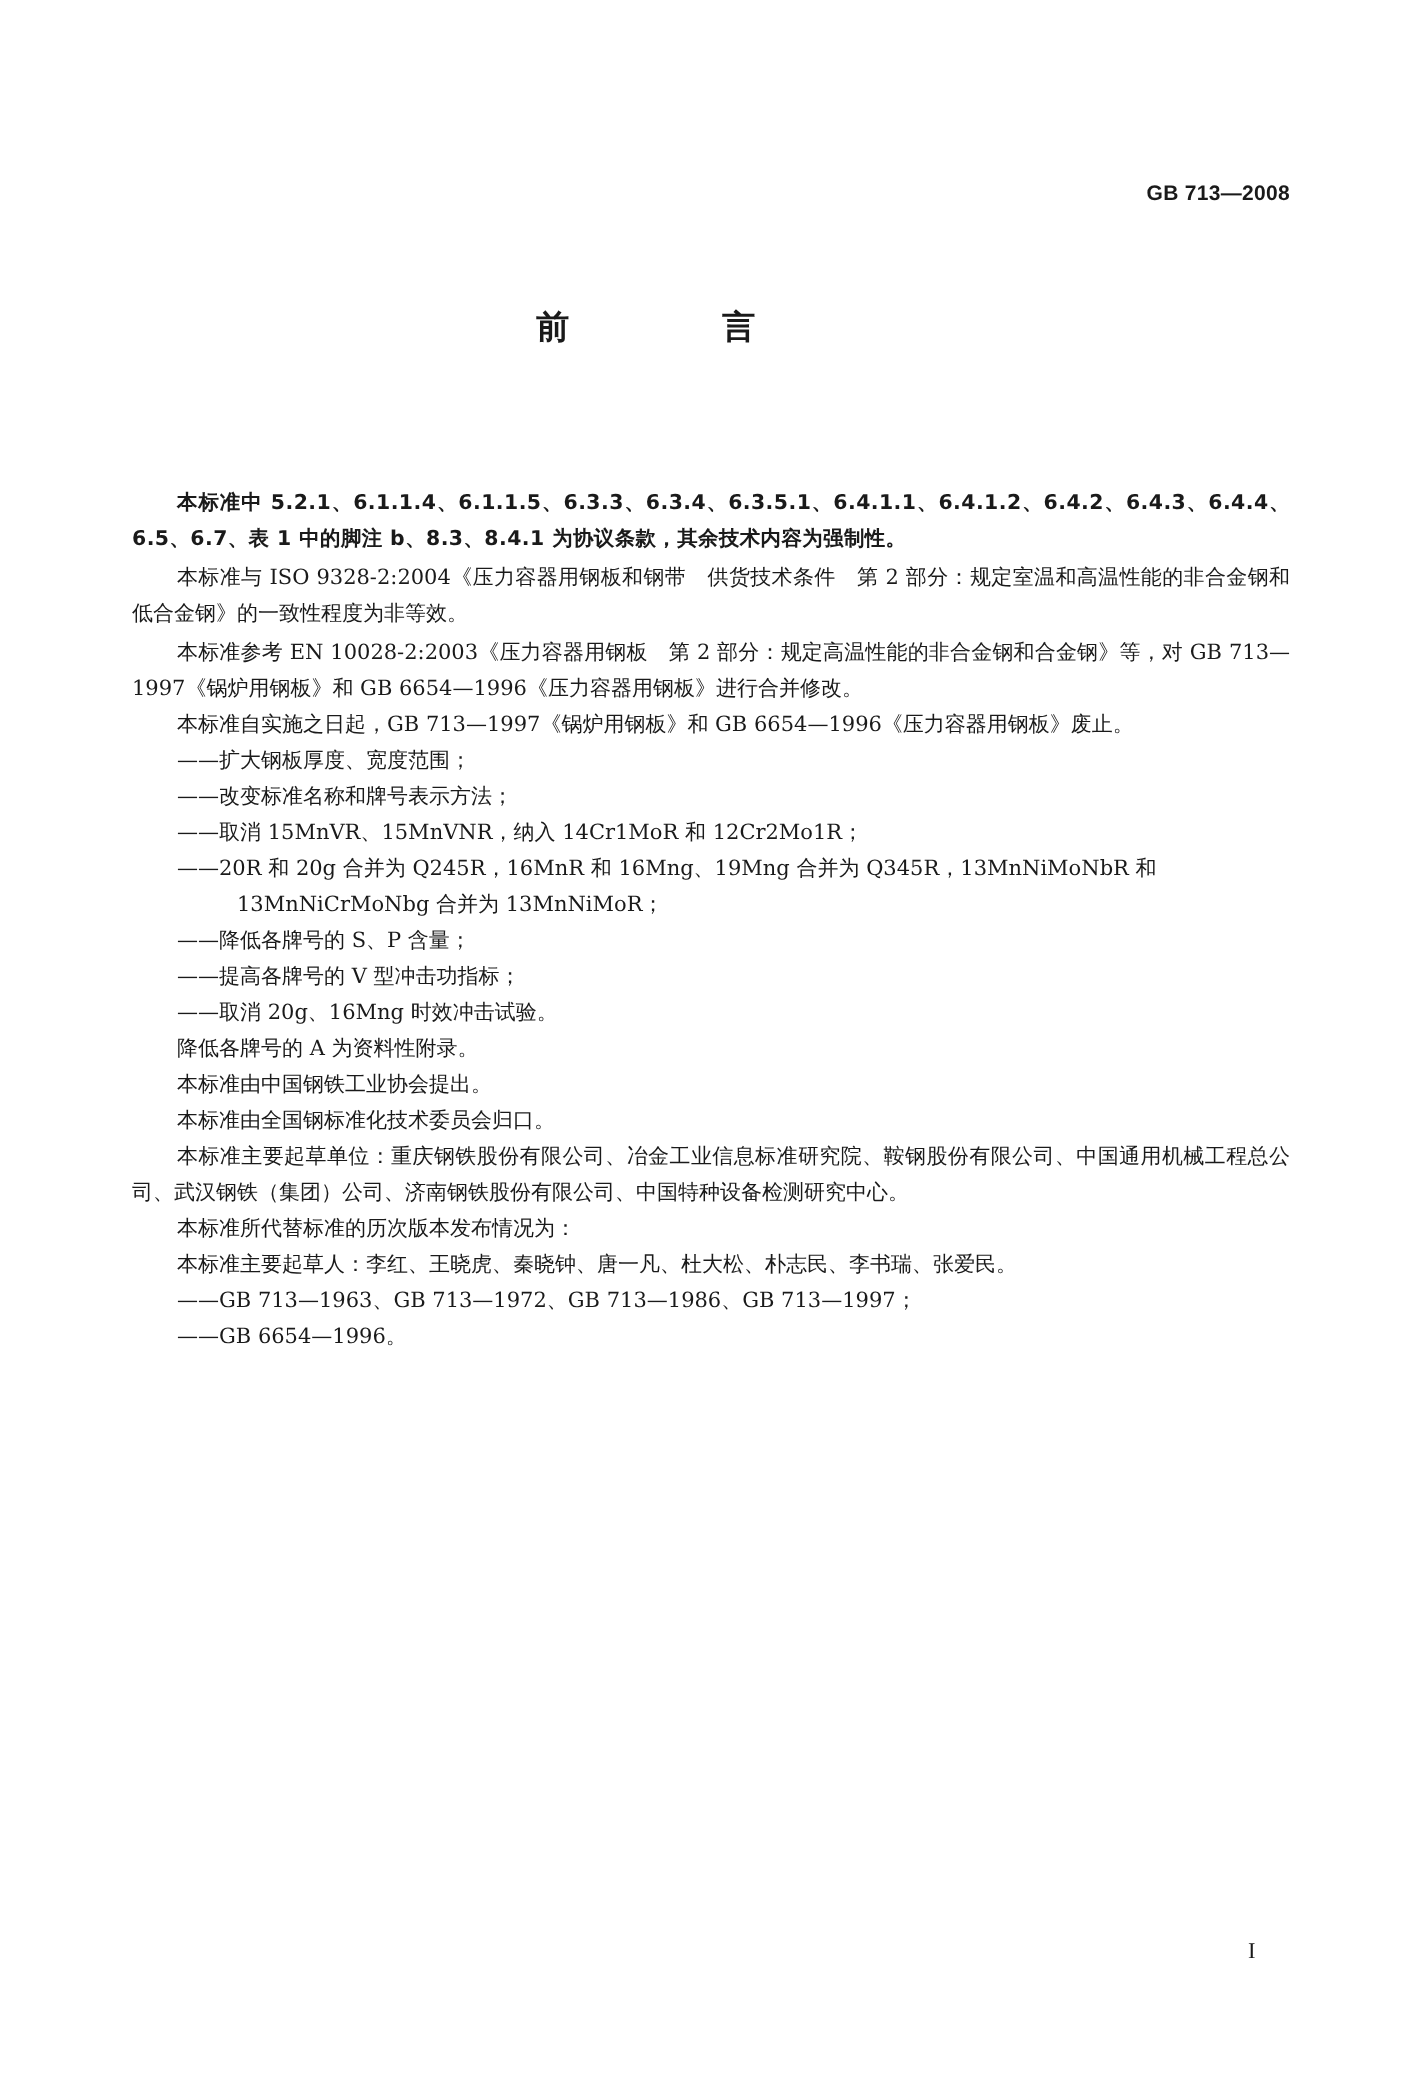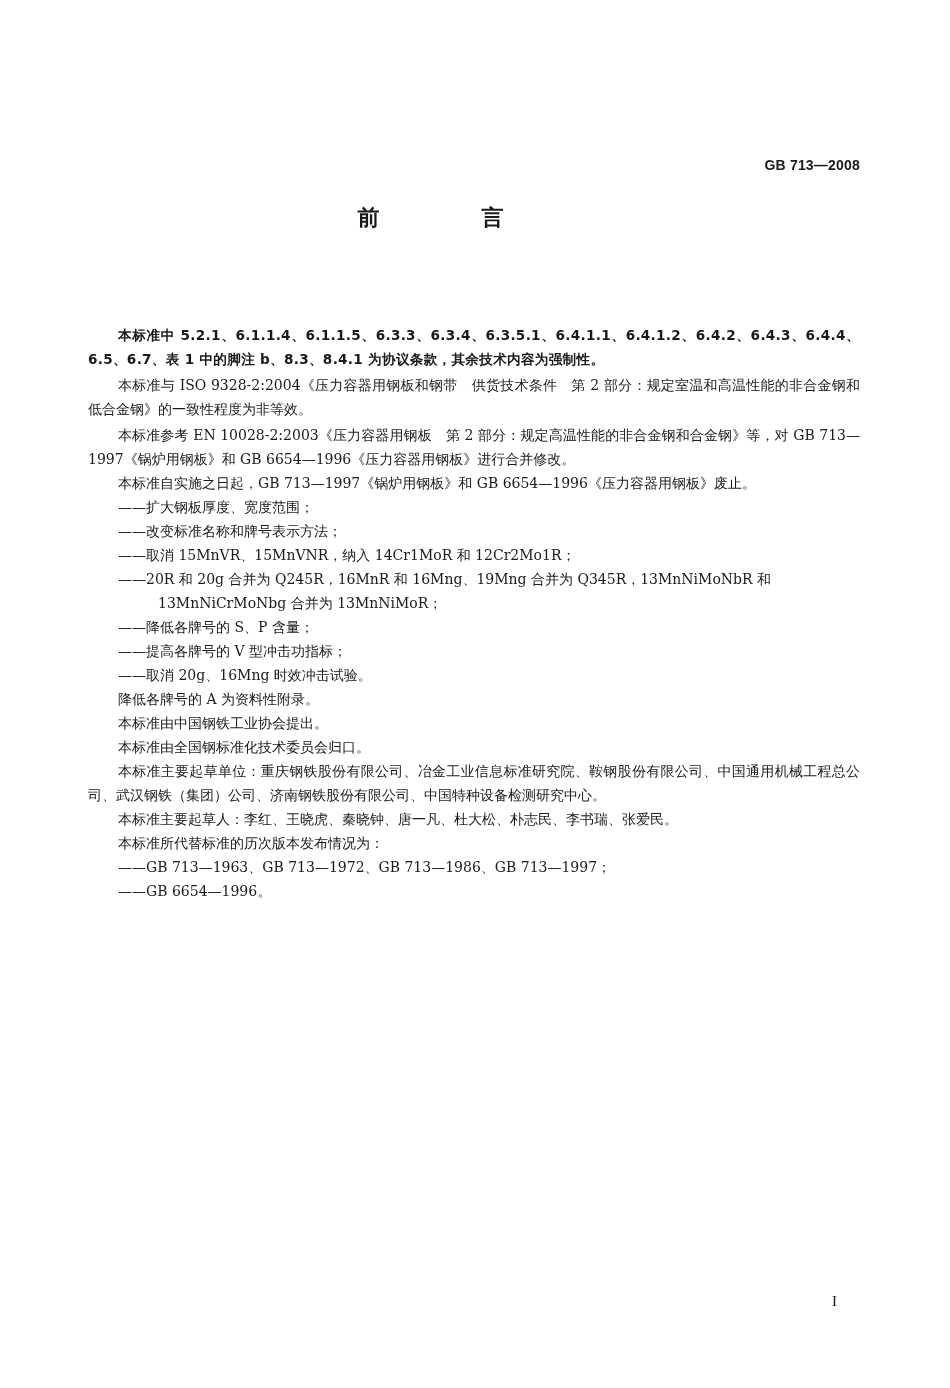--- a/index.html
+++ b/index.html
@@ -1,17 +1,17 @@
 <!DOCTYPE html>
 <html><head>
   <meta charset="utf-8">
   <style>
     html, body { margin: 0; padding: 0; background: #ffffff; }
     body { width: 950px; height: 1388px; position: relative; overflow: hidden; color: #1a1a1a; font-family: "DejaVu Serif", "Liberation Serif", serif; }
-    .doc-code { position: absolute; top: 120px; right: 90px; font-family: "Liberation Sans", "DejaVu Sans", sans-serif; font-weight: bold; font-size: 14px; letter-spacing: 0.2px; margin-top: 37px; }
+    .doc-code { position: absolute; top: 120px; right: 90px; font-family: "Liberation Sans", "DejaVu Sans", sans-serif; font-weight: bold; font-size: 14px; letter-spacing: 0.2px; }
     .title { position: absolute; top: 203px; left: 0; width: 861px; text-align: center; font-family: "DejaVu Sans", sans-serif; font-weight: bold; font-size: 22px; letter-spacing: 40px; text-indent: 40px; }
     .body { position: absolute; top: 275px; left: 88px; width: 772px; font-size: 14px; line-height: 24px; margin-top: 48px; }
     .para { margin: 0; text-indent: 30px; text-align: justify; text-align-last: left; }
     .para.bold-lead { font-family: "DejaVu Sans", sans-serif; font-weight: bold; font-size: 13.6px; letter-spacing: 0.3px; }
     .para.gap { margin-top: 2px; }
     .item { margin: 0; padding-left: 30px; }
     .item .cont { display: block; padding-left: 40px; }
     .page-num { position: absolute; top: 1293px; left: 832px; font-size: 15px; font-family: "Liberation Serif", serif; }
   </style>
 </head>
@@ -36,22 +36,22 @@
     </p>
     <p class="item">——降低各牌号的 S、P 含量；</p>
     <p class="item">——提高各牌号的 V 型冲击功指标；</p>
     <p class="item">——取消 20g、16Mng 时效冲击试验。</p>
   </div>
 
   <p class="para">降低各牌号的 A 为资料性附录。</p>
   <p class="para">本标准由中国钢铁工业协会提出。</p>
   <p class="para">本标准由全国钢标准化技术委员会归口。</p>
   <p class="para">本标准主要起草单位：重庆钢铁股份有限公司、冶金工业信息标准研究院、鞍钢股份有限公司、中国通用机械工程总公司、武汉钢铁（集团）公司、济南钢铁股份有限公司、中国特种设备检测研究中心。</p>
+  <p class="para">本标准所代替标准的历次版本发布情况为：</p>
   <p class="para">本标准主要起草人：李红、王晓虎、秦晓钟、唐一凡、杜大松、朴志民、李书瑞、张爱民。</p>
-  <p class="para">本标准所代替标准的历次版本发布情况为：</p>
 
   <div>
     <p class="item">——GB 713—1963、GB 713—1972、GB 713—1986、GB 713—1997；</p>
     <p class="item">——GB 6654—1996。</p>
   </div>
 </div>
 
 <div class="page-num">I</div>
 
 </body></html>

